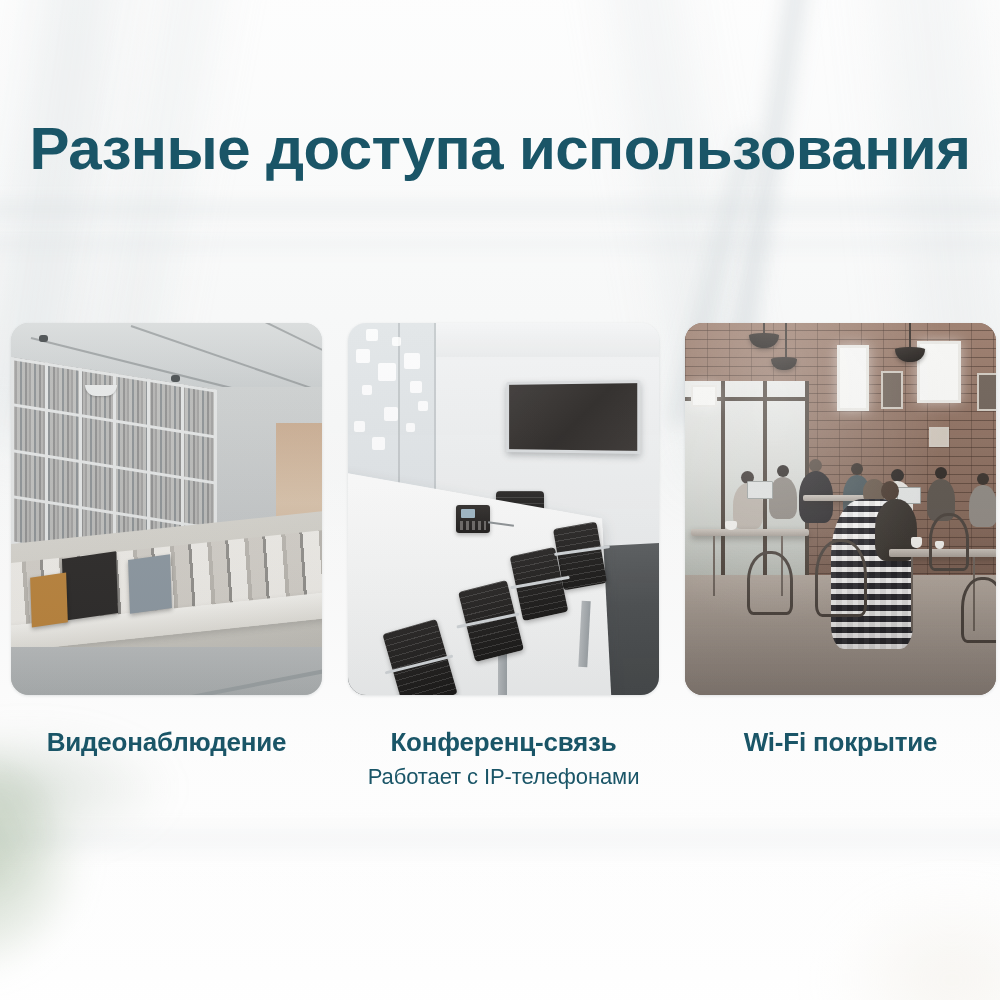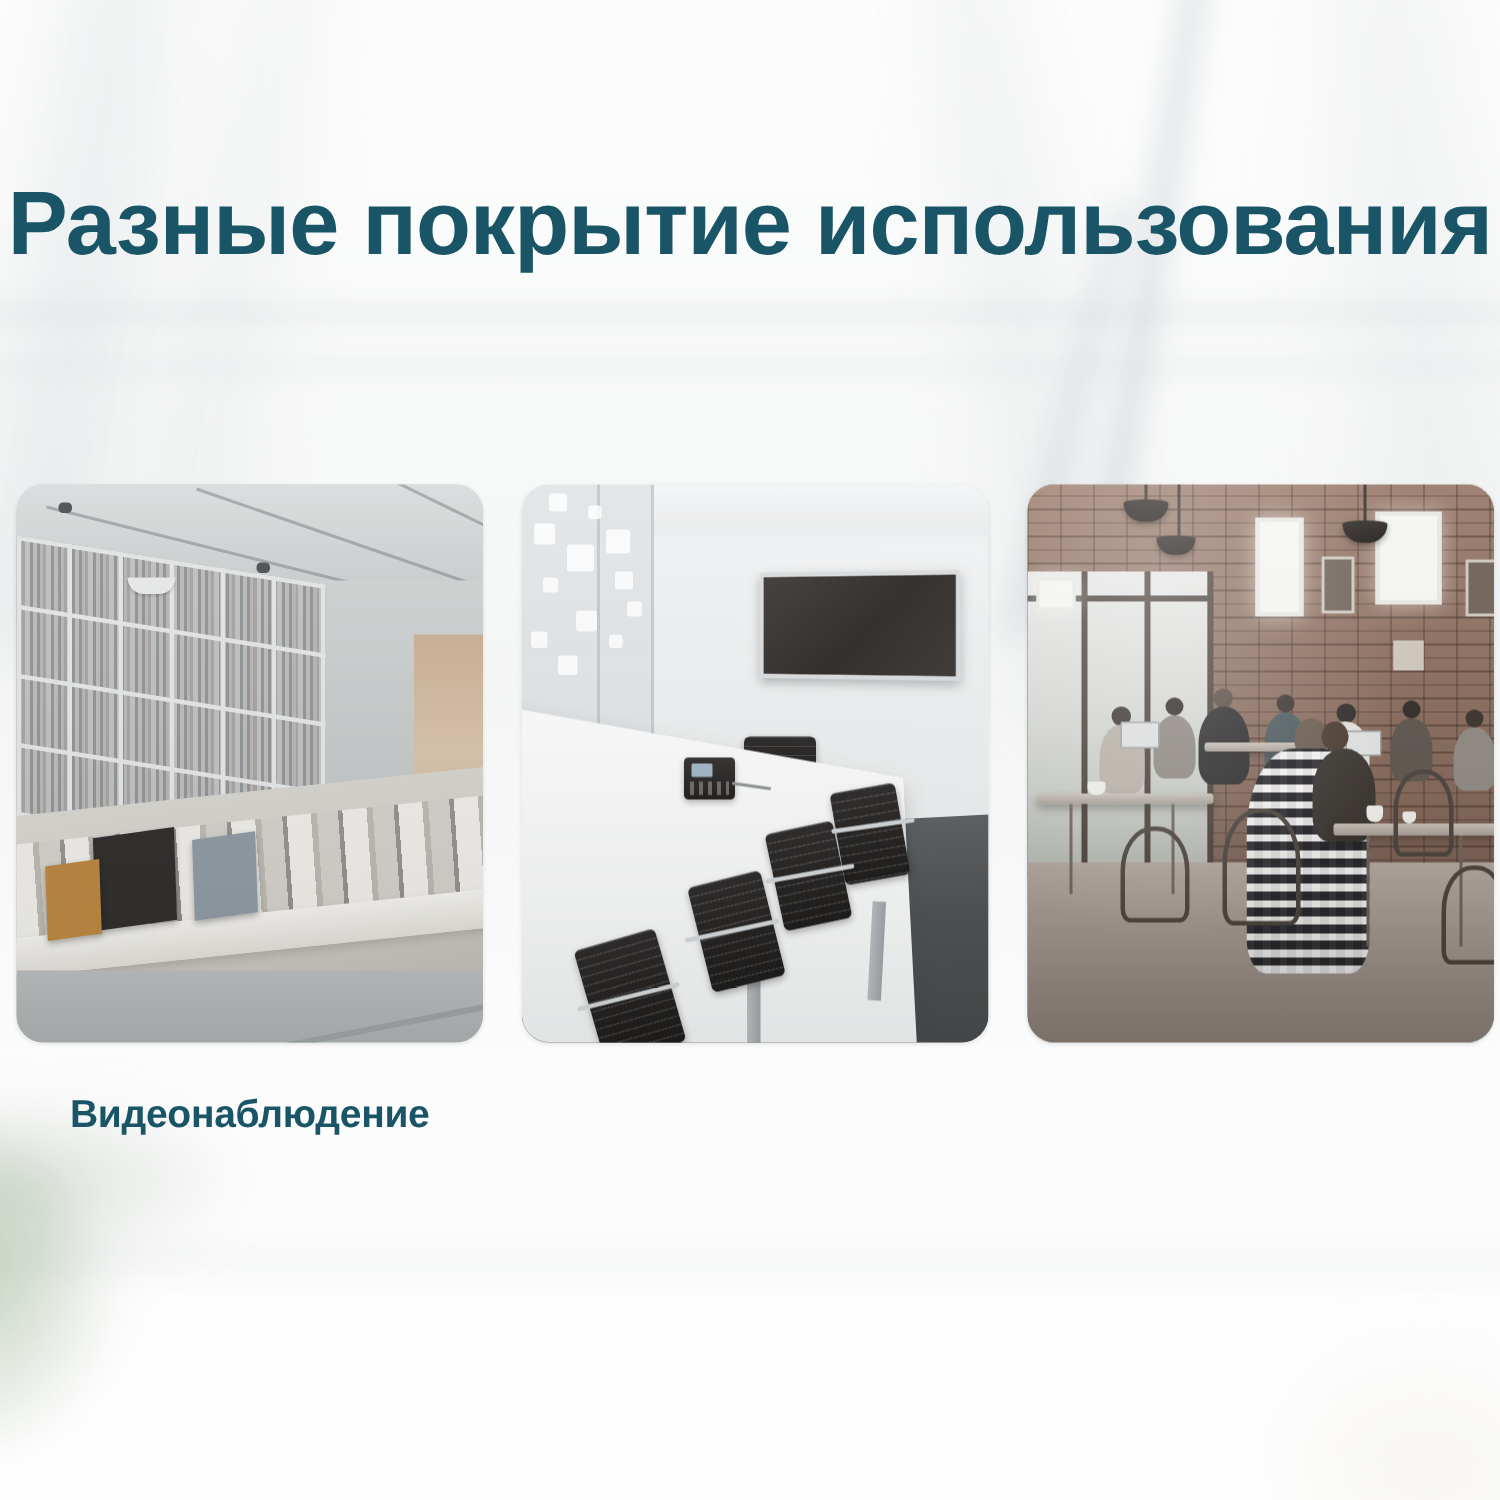--- a/index.html
+++ b/index.html
@@ -429,21 +429,21 @@
     <div class="bg-hline h2"></div>
     <div class="bg-hline h3"></div>
     <div class="bg-plant"></div>
     <div class="bg-plant-frond"></div>
     <div class="bg-warm"></div>
     <div class="bg-veil"></div>
   </div>
 
   <div class="content">
 
-    <h1 class="headline">Разные покрытие использования</h1>
+    <h1 class="headline">Разные доступа использования</h1>
 
     <div class="cards">
 
       <div class="card">
         <div class="photo ph1">
           <div class="ceiling"></div>
           <div class="ceil-line l1"></div>
           <div class="ceil-line l2"></div>
           <div class="ceil-line l3"></div>
           <div class="spot s1"></div>
@@ -552,20 +552,24 @@
             </div>
 
           <div class="chairarm" style="left:206px; top:226px; width:56px; transform:rotate(-8deg);"></div>
           <div class="chairarm" style="left:162px; top:258px; width:60px; transform:rotate(-10deg);"></div>
           <div class="chairarm" style="left:108px; top:296px; width:64px; transform:rotate(-12deg);"></div>
           <div class="chairarm" style="left:36px;  top:340px; width:70px; transform:rotate(-14deg);"></div>
 
           <div class="photo-grade"></div>
         </div>
 
+        <div class="caption">
+          <div class="caption-title">Конференц-связь</div>
+          <div class="caption-sub">Работает с IP-телефонами</div>
+        </div>
       </div>
 
       <div class="card">
         <div class="photo ph3">
           <div class="brick"></div>
 
           <div class="window" style="left:152px; top:22px;  width:32px; height:66px;"></div>
           <div class="window" style="left:232px; top:18px;  width:44px; height:62px;"></div>
           <div class="art" style="left:196px; top:48px;  width:22px; height:38px;"></div>
           <div class="art" style="left:292px; top:50px;  width:26px; height:38px;"></div>
@@ -622,18 +626,19 @@
           <div class="chairm" style="left:130px; top:216px; width:52px; height:78px;"></div>
           <div class="chairm" style="left:244px; top:190px; width:40px; height:58px;"></div>
           <div class="chairm" style="left:276px; top:254px; width:44px; height:66px;"></div>
           <div class="chairm" style="left:62px;  top:228px; width:46px; height:64px;"></div>
 
           <div class="shade"></div>
           <div class="photo-grade"></div>
         </div>
 
         <div class="caption">
+          <div class="caption-title">Wi-Fi покрытие</div>
         </div>
       </div>
 
     </div>
   </div>
 </div>
 
 </body></html>

